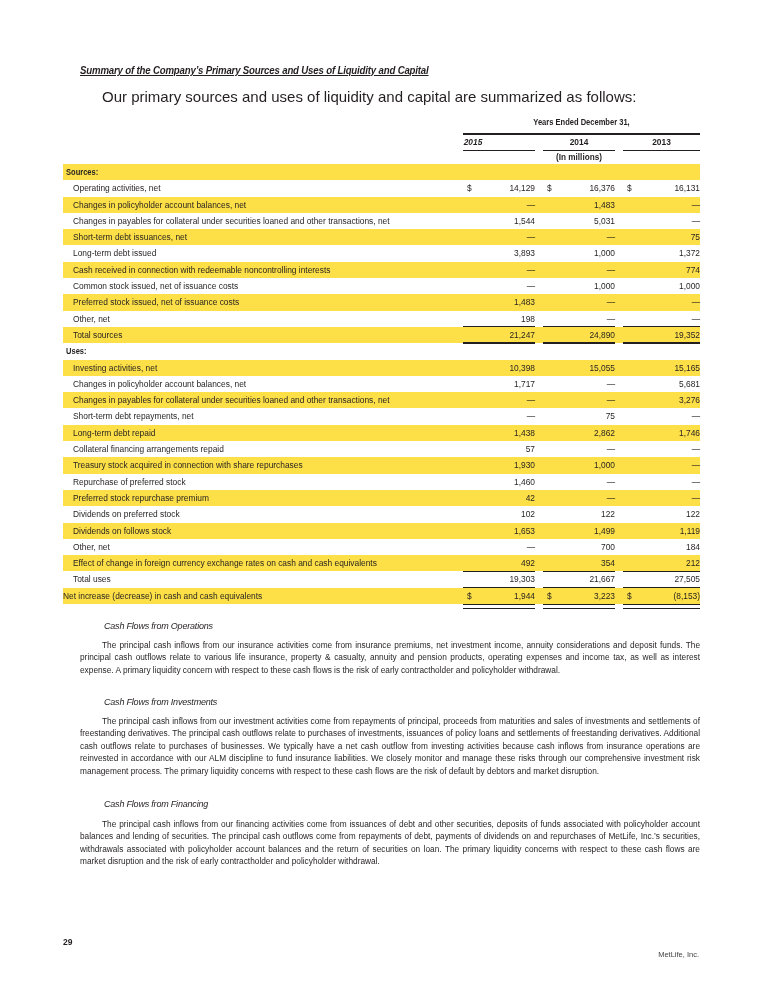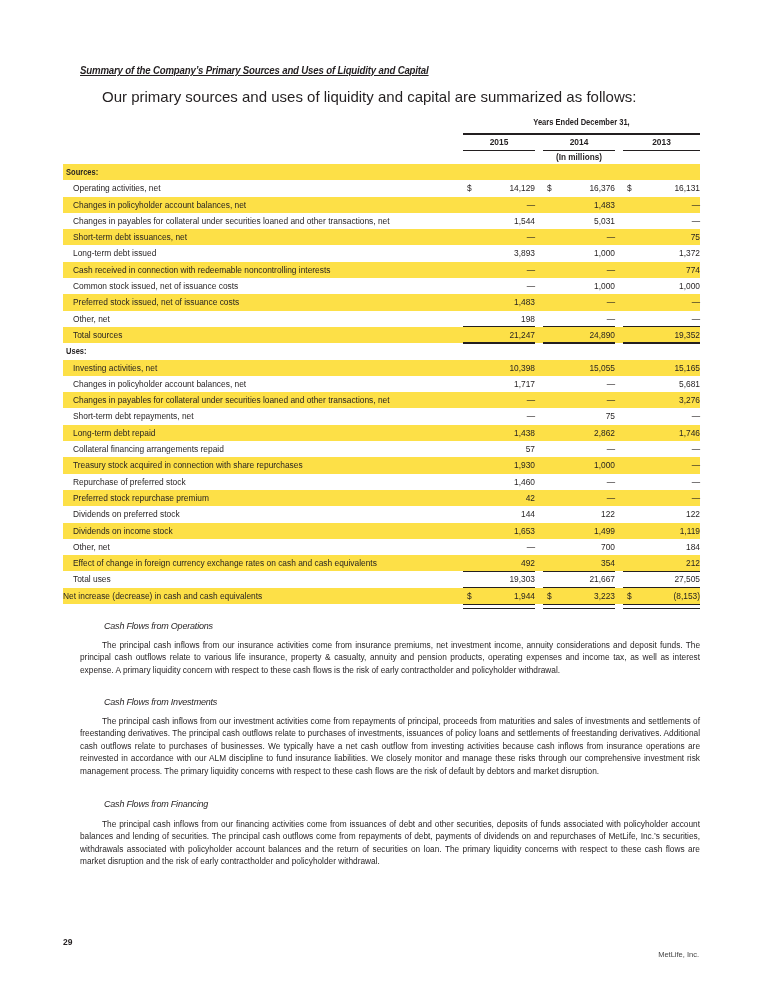--- a/index.html
+++ b/index.html
@@ -31,21 +31,21 @@
   .footer-co { position:absolute; right:69px; top:938px; font-size:7.5px; color:#444;margin-top:12px; }
 </style>
 </head>
 <body>
 
 <div class="page-heading">Summary of the Company’s Primary Sources and Uses of Liquidity and Capital</div>
 <div class="intro">Our primary sources and uses of liquidity and capital are summarized as follows:</div>
 
 <div class="hdr-years">Years Ended December 31,</div>
 <div class="hdr-rule" style="left:463px; top:133px; width:237px; height:1.5px;"></div>
-<div class="hdr-year" style="left:463px; width:72px;">2015</div>
+<div class="hdr-year" style="left:437px; width:72px;font-style:italic;">2015</div>
 <div class="hdr-year" style="left:543px; width:72px;">2014</div>
 <div class="hdr-year" style="left:623px; width:77px;">2013</div>
 <div class="hdr-rule" style="left:463px; top:150px; width:72px;"></div>
 <div class="hdr-rule" style="left:543px; top:150px; width:72px;"></div>
 <div class="hdr-rule" style="left:623px; top:150px; width:77px;"></div>
 <div class="hdr-units">(In millions)</div>
 
 <div class="rows" id="rows">
     <div class="row band section">
       <span class="label">Sources:</span>
@@ -280,31 +280,31 @@
       <span class="cell c2">
         <span class="val">—</span>
       </span>
       <span class="cell c3">
         <span class="val">—</span>
       </span>
     </div>
     <div class="row">
       <span class="label">Dividends on preferred stock</span>
       <span class="cell c1">
-        <span class="val">144</span>
+        <span class="val">102</span>
       </span>
       <span class="cell c2">
         <span class="val">122</span>
       </span>
       <span class="cell c3">
         <span class="val">122</span>
       </span>
     </div>
     <div class="row band">
-      <span class="label">Dividends on income stock</span>
+      <span class="label">Dividends on follows stock</span>
       <span class="cell c1">
         <span class="val">1,653</span>
       </span>
       <span class="cell c2">
         <span class="val">1,499</span>
       </span>
       <span class="cell c3">
         <span class="val">1,119</span>
       </span>
     </div>

